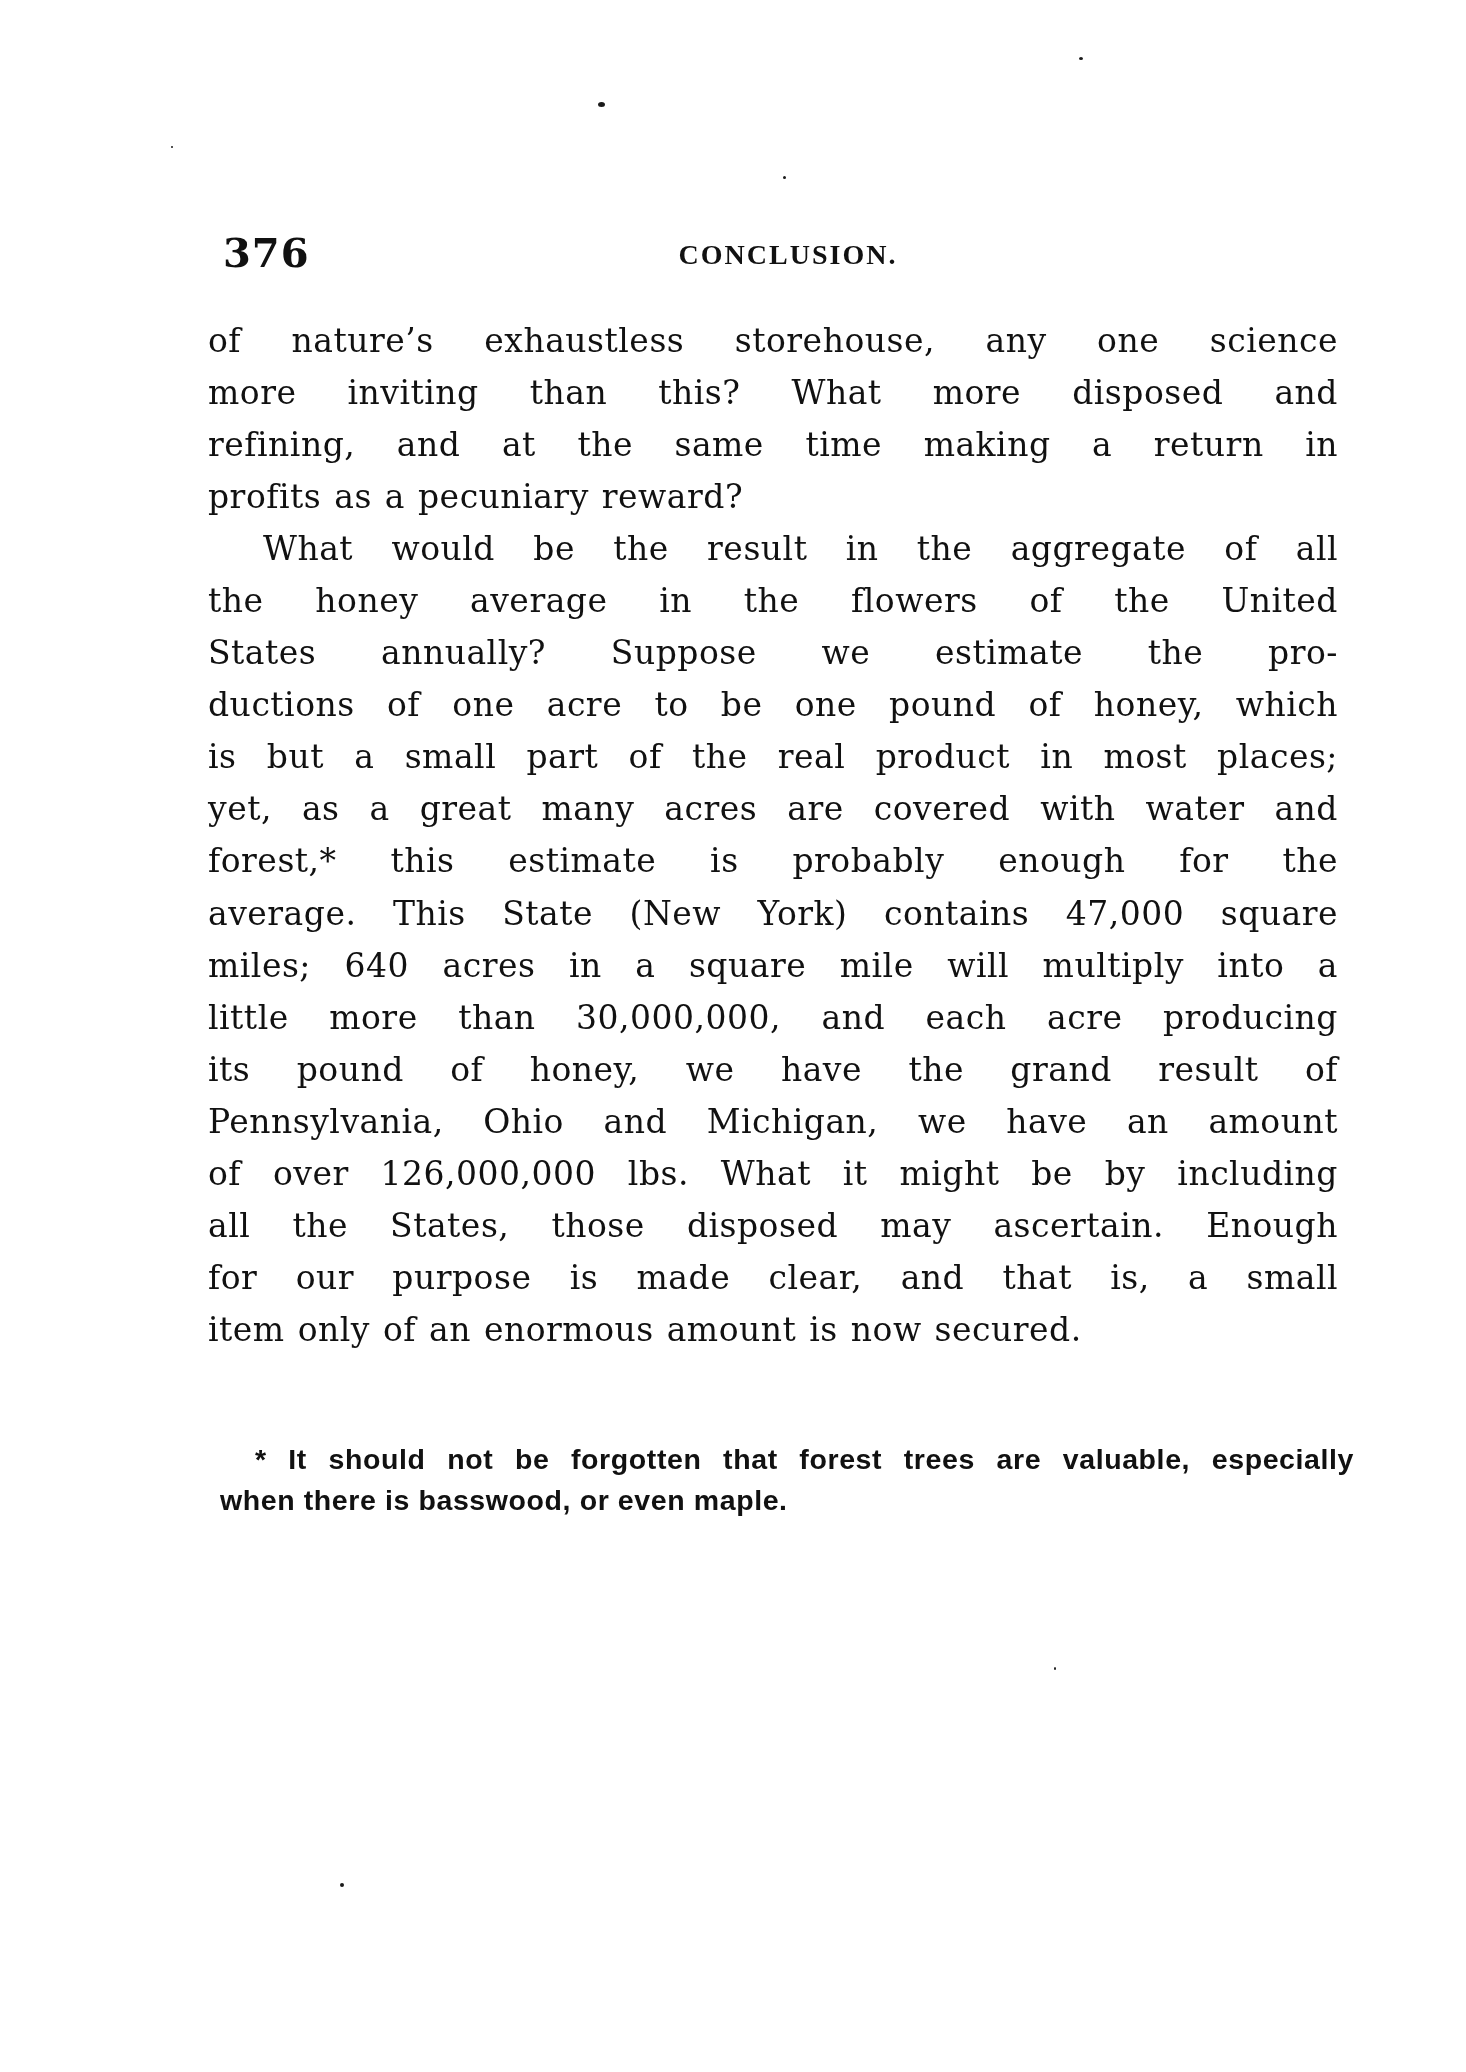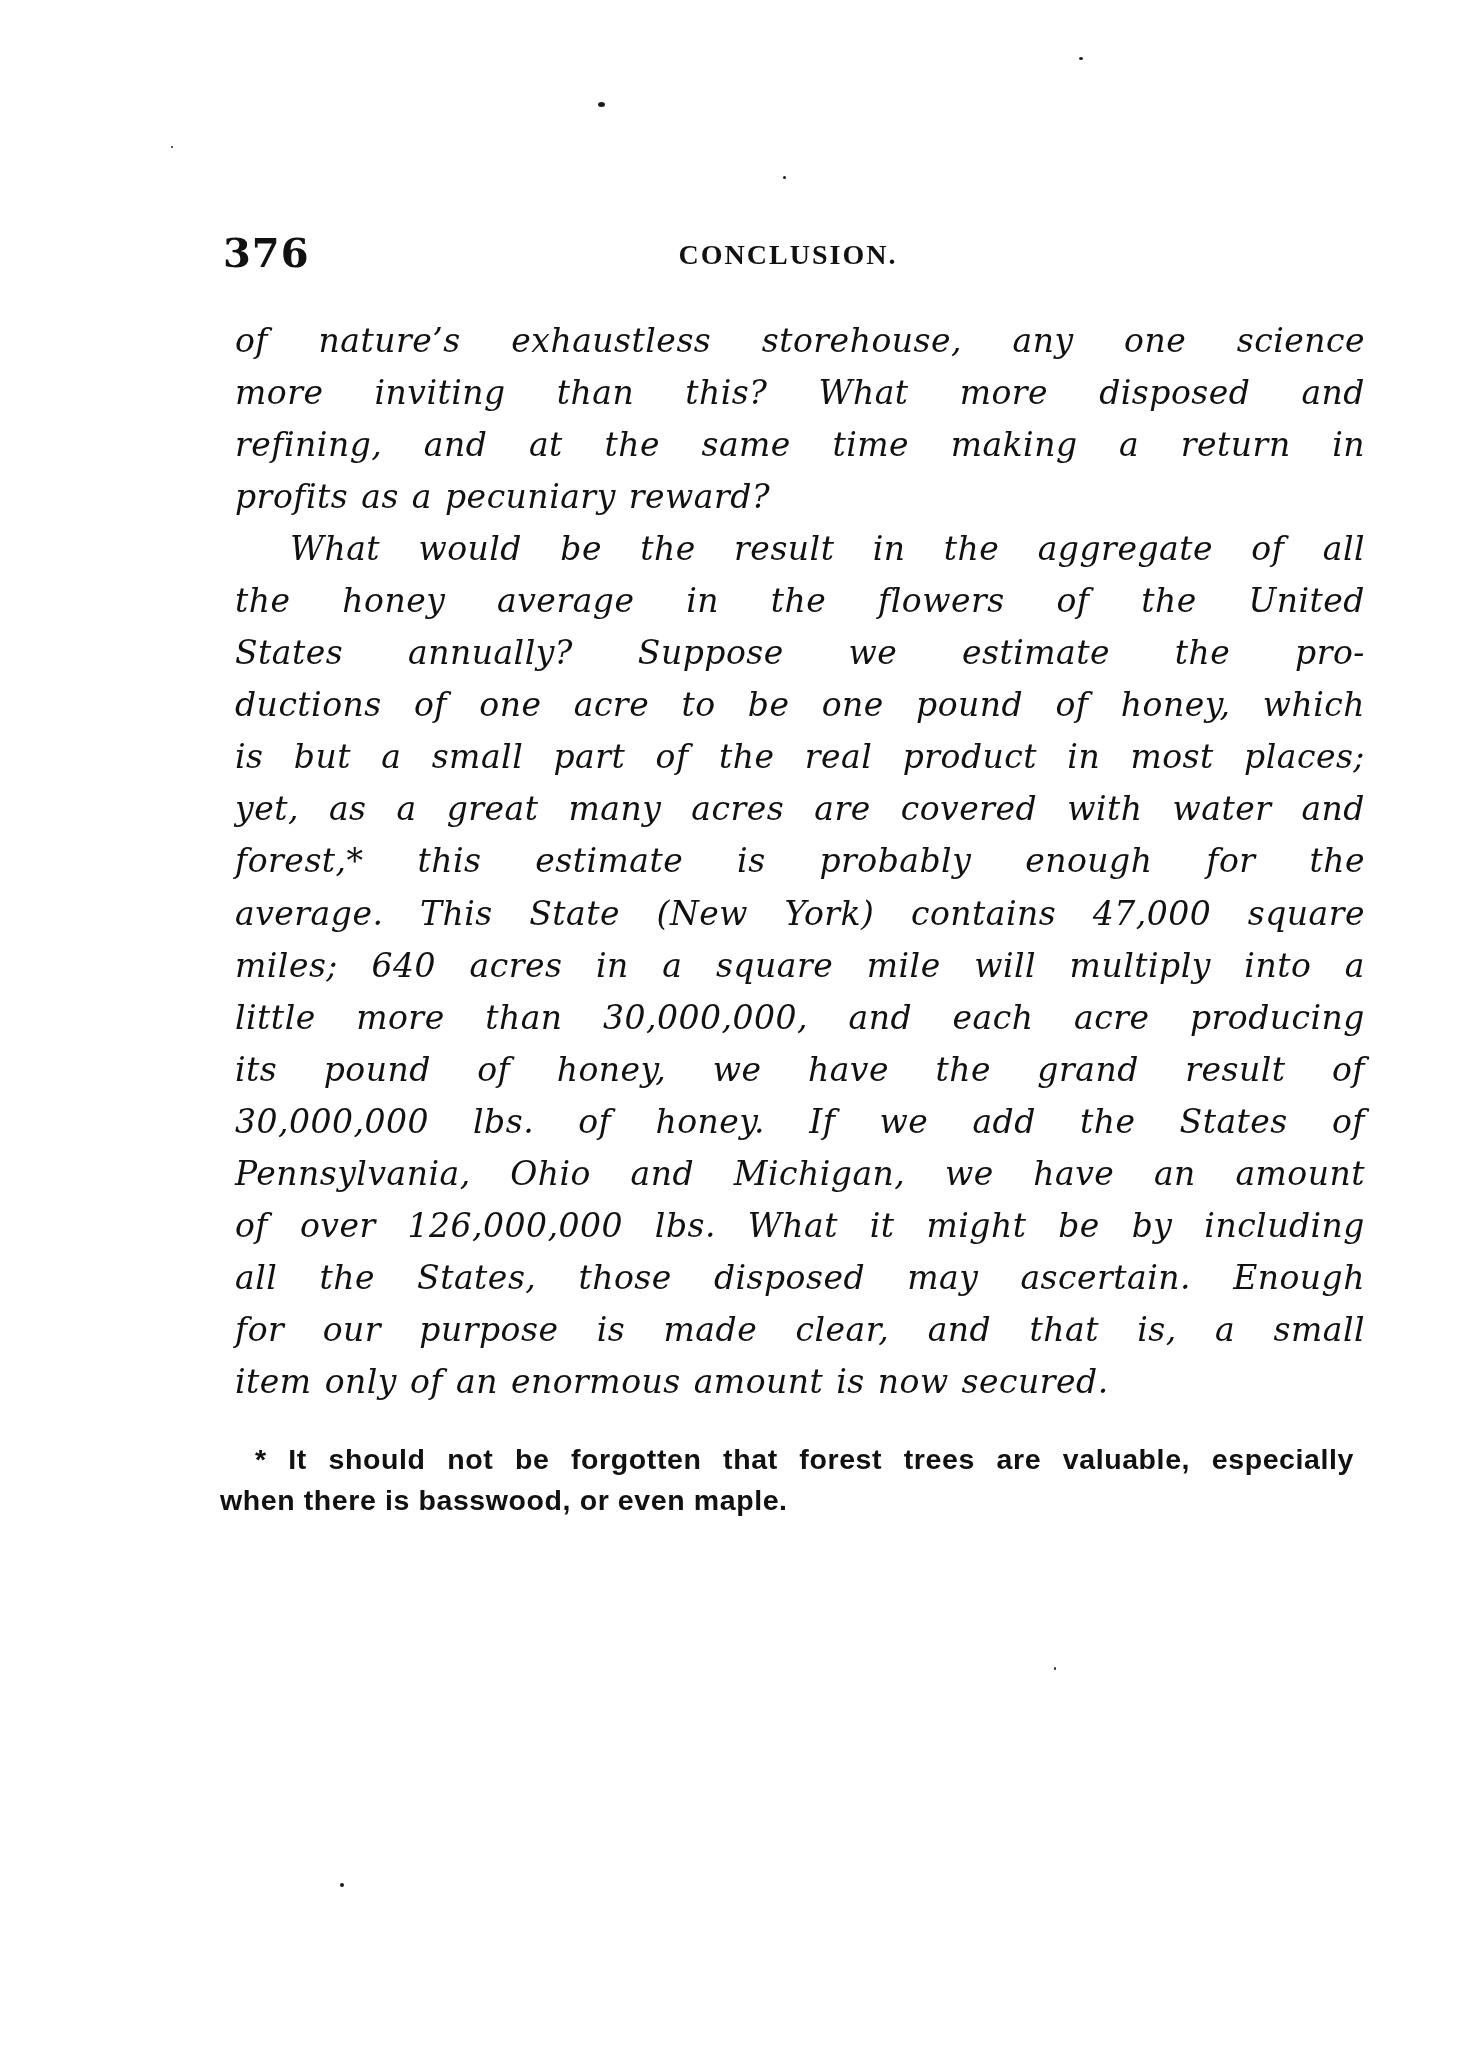--- a/index.html
+++ b/index.html
@@ -2,21 +2,21 @@
 <html><head>
 <meta charset="utf-8">
 <style>
   html, body { margin: 0; padding: 0; background: #ffffff; }
   body { width: 1466px; height: 2072px; position: relative; overflow: hidden; color: #111111; }
   .page { position: absolute; left: 0; top: 0; width: 1466px; height: 2072px; background: #ffffff; margin-top: 45px; }
   .speck { position: absolute; background: #1a1a1a; border-radius: 50%; }
   .header { position: absolute; left: 223px; top: 186px; width: 1130px; height: 44px; }
   .page-number { position: absolute; left: 0; top: 0; font-family: "DejaVu Serif", serif; font-weight: bold; font-size: 40px; line-height: 44px; letter-spacing: 1px; }
   .running-head { position: absolute; left: 0; width: 1130px; top: 6px; text-align: center; font-family: "Liberation Serif", serif; font-size: 28px; line-height: 36px; letter-spacing: 2px; font-weight: bold; }
-  .body-text { position: absolute; left: 235px; top: 270px; width: 1130px; font-style: italic; }
+  .body-text { position: absolute; left: 208px; top: 270px; width: 1130px; }
   .line { position: relative; height: 52.05px; font-family: "DejaVu Serif", serif; font-size: 33px; line-height: 52px; text-align: justify; text-align-last: justify; white-space: nowrap; overflow: visible; letter-spacing: 0.5px; word-spacing: 2px; }
   .line.last { text-align-last: left; }
   .line.indent { padding-left: 55px; }
   .footnote { position: absolute; left: 220px; top: 1394px; width: 1134px; }
   .fn-line { height: 41px; font-family: Liberation Sans, sans-serif; font-weight: bold; font-size: 28.5px; line-height: 40px; text-align: justify; text-align-last: justify; white-space: nowrap; letter-spacing: 0.6px; }
   .fn-line.first { padding-left: 35px; }
   .fn-line.last { text-align-last: left; }
 </style>
 </head>
 <body>
@@ -44,21 +44,20 @@
     <div class="line">the honey average in the flowers of the United</div>
     <div class="line">States annually? Suppose we estimate the pro-</div>
     <div class="line">ductions of one acre to be one pound of honey, which</div>
     <div class="line">is but a small part of the real product in most places;</div>
     <div class="line">yet, as a great many acres are covered with water and</div>
     <div class="line">forest,* this estimate is probably enough for the</div>
     <div class="line">average. This State (New York) contains 47,000 square</div>
     <div class="line">miles; 640 acres in a square mile will multiply into a</div>
     <div class="line">little more than 30,000,000, and each acre producing</div>
     <div class="line">its pound of honey, we have the grand result of</div>
-    <div class="line">30,000,000 lbs. of honey. If we add the States of</div>
     <div class="line">Pennsylvania, Ohio and Michigan, we have an amount</div>
     <div class="line">of over 126,000,000 lbs. What it might be by including</div>
     <div class="line">all the States, those disposed may ascertain. Enough</div>
     <div class="line">for our purpose is made clear, and that is, a small</div>
     <div class="line last">item only of an enormous amount is now secured.</div>
   </div>
 
   <div class="footnote">
     <div class="fn-line first">* It should not be forgotten that forest trees are valuable, especially</div>
     <div class="fn-line last">when there is basswood, or even maple.</div>

